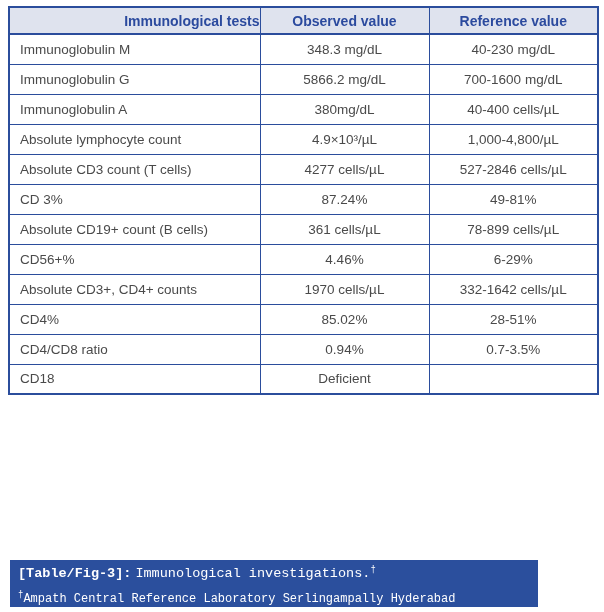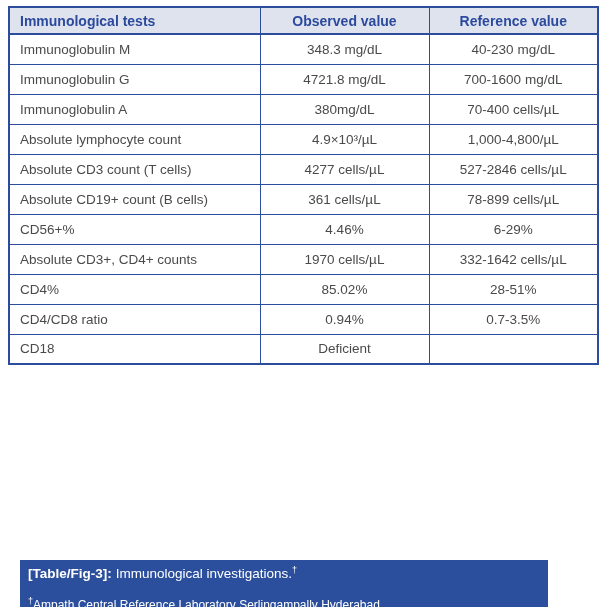--- a/index.html
+++ b/index.html
@@ -25,42 +25,43 @@
   col.c-ref{width:169px;}
   th{
     background:var(--header-bg);
     color:var(--header-text);
     font-size:14px;font-weight:bold;
     height:27px;
     border:1px solid var(--border-blue);
     border-bottom:2px solid var(--border-blue);
     padding:0;
   }
-  th.test{text-align:left;padding-left:10px;}
+  th.test{text-align:right;padding-left:10px;}
   td{
     height:30px;
     font-size:13.5px;
     color:var(--body-text);
     border:1px solid var(--border-blue);
     text-align:center;
     padding:0;
     white-space:nowrap;
     overflow:hidden;
   }
   td.test{text-align:left;padding-left:10px;}
   .caption-band{
-    position:absolute;left:20px;top:560px;width:528px;height:47px;
+    position:absolute;left:10px;top:560px;width:528px;height:47px;
     background:var(--band-bg);color:#ffffff;
     padding:6px 8px 0 8px;
     line-height:1.25;
+    font-family:Liberation Mono, monospace;
   }
   .caption-line{font-size:13.5px;}
   .caption-label{font-weight:bold;margin-right:4px;}
   sup.dagger{font-size:9px;vertical-align:super;line-height:0;}
-  .footnote-line{font-size:12px;margin-top:15px;}
+  .footnote-line{font-size:12px;margin-top:9px;}
 </style>
 </head>
 <body>
 
 <div class="table-wrap">
   <table>
     <colgroup>
       <col class="c-test">
         <col class="c-obs">
         <col class="c-ref">
@@ -73,37 +74,42 @@
       </tr>
     </thead>
     <tbody id="table-body">
         <tr>
     <td class="test">Immunoglobulin M</td>
     <td class="val">348.3 mg/dL</td>
     <td class="val">40-230 mg/dL</td>
   </tr>
         <tr>
     <td class="test">Immunoglobulin G</td>
-    <td class="val">4721.8 mg/dL</td>
+    <td class="val">5866.2 mg/dL</td>
     <td class="val">700-1600 mg/dL</td>
   </tr>
         <tr>
     <td class="test">Immunoglobulin A</td>
     <td class="val">380mg/dL</td>
-    <td class="val">70-400 cells/µL</td>
+    <td class="val">40-400 cells/µL</td>
   </tr>
         <tr>
     <td class="test">Absolute lymphocyte count</td>
     <td class="val">4.9×10³/µL</td>
     <td class="val">1,000-4,800/µL</td>
   </tr>
         <tr>
     <td class="test">Absolute CD3 count (T cells)</td>
     <td class="val">4277 cells/µL</td>
     <td class="val">527-2846 cells/µL</td>
+  </tr>
+        <tr>
+    <td class="test">CD 3%</td>
+    <td class="val">87.24%</td>
+    <td class="val">49-81%</td>
   </tr>
         <tr>
     <td class="test">Absolute CD19+ count (B cells)</td>
     <td class="val">361 cells/µL</td>
     <td class="val">78-899 cells/µL</td>
   </tr>
         <tr>
     <td class="test">CD56+%</td>
     <td class="val">4.46%</td>
     <td class="val">6-29%</td>

